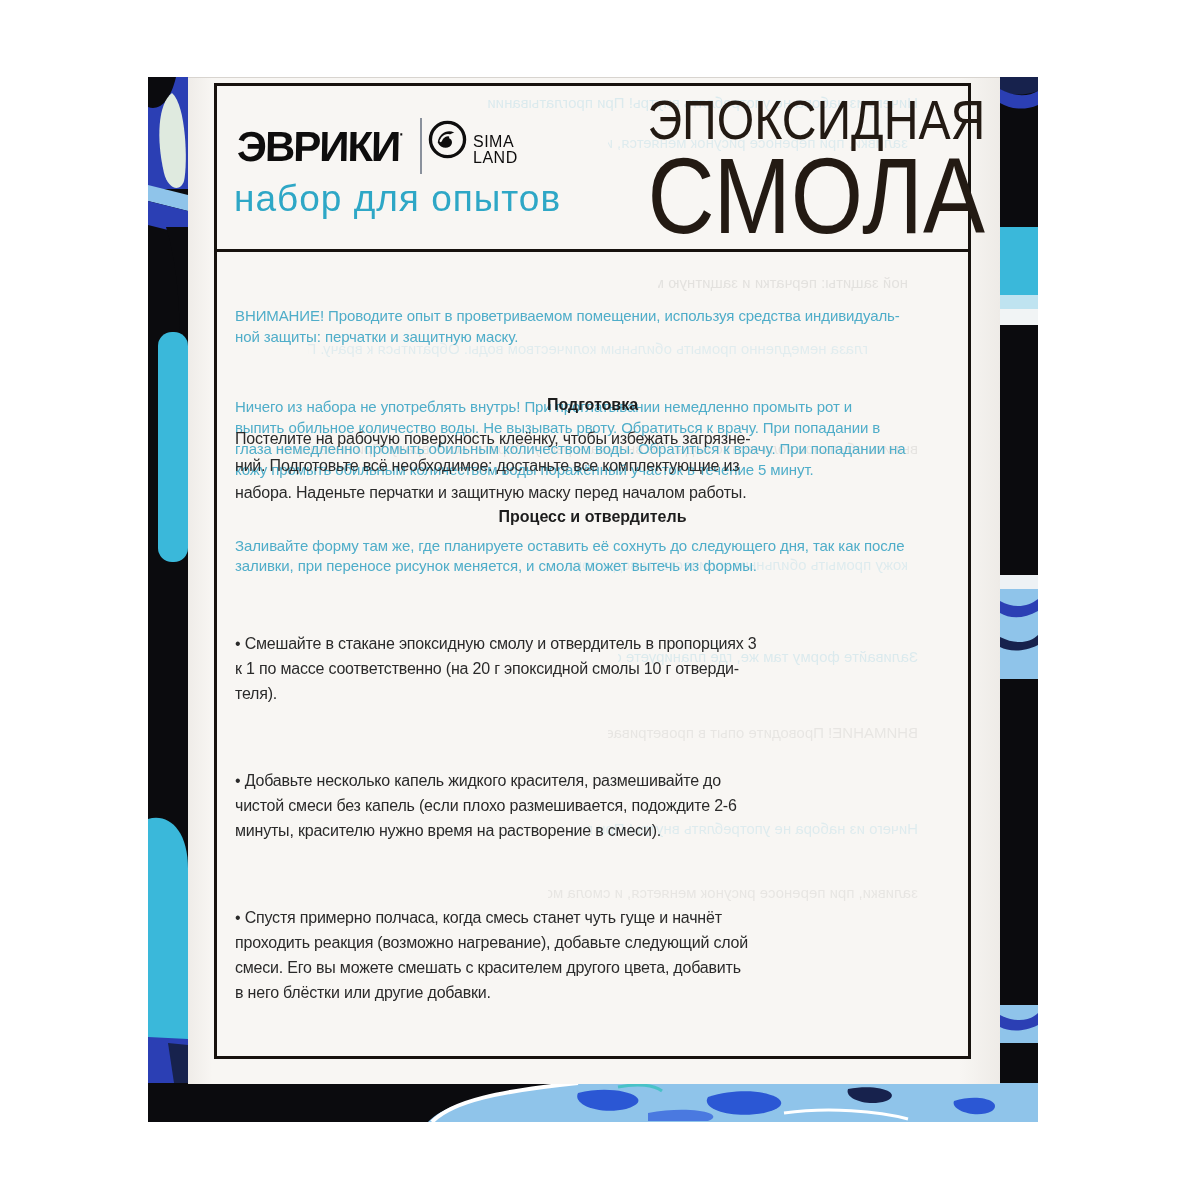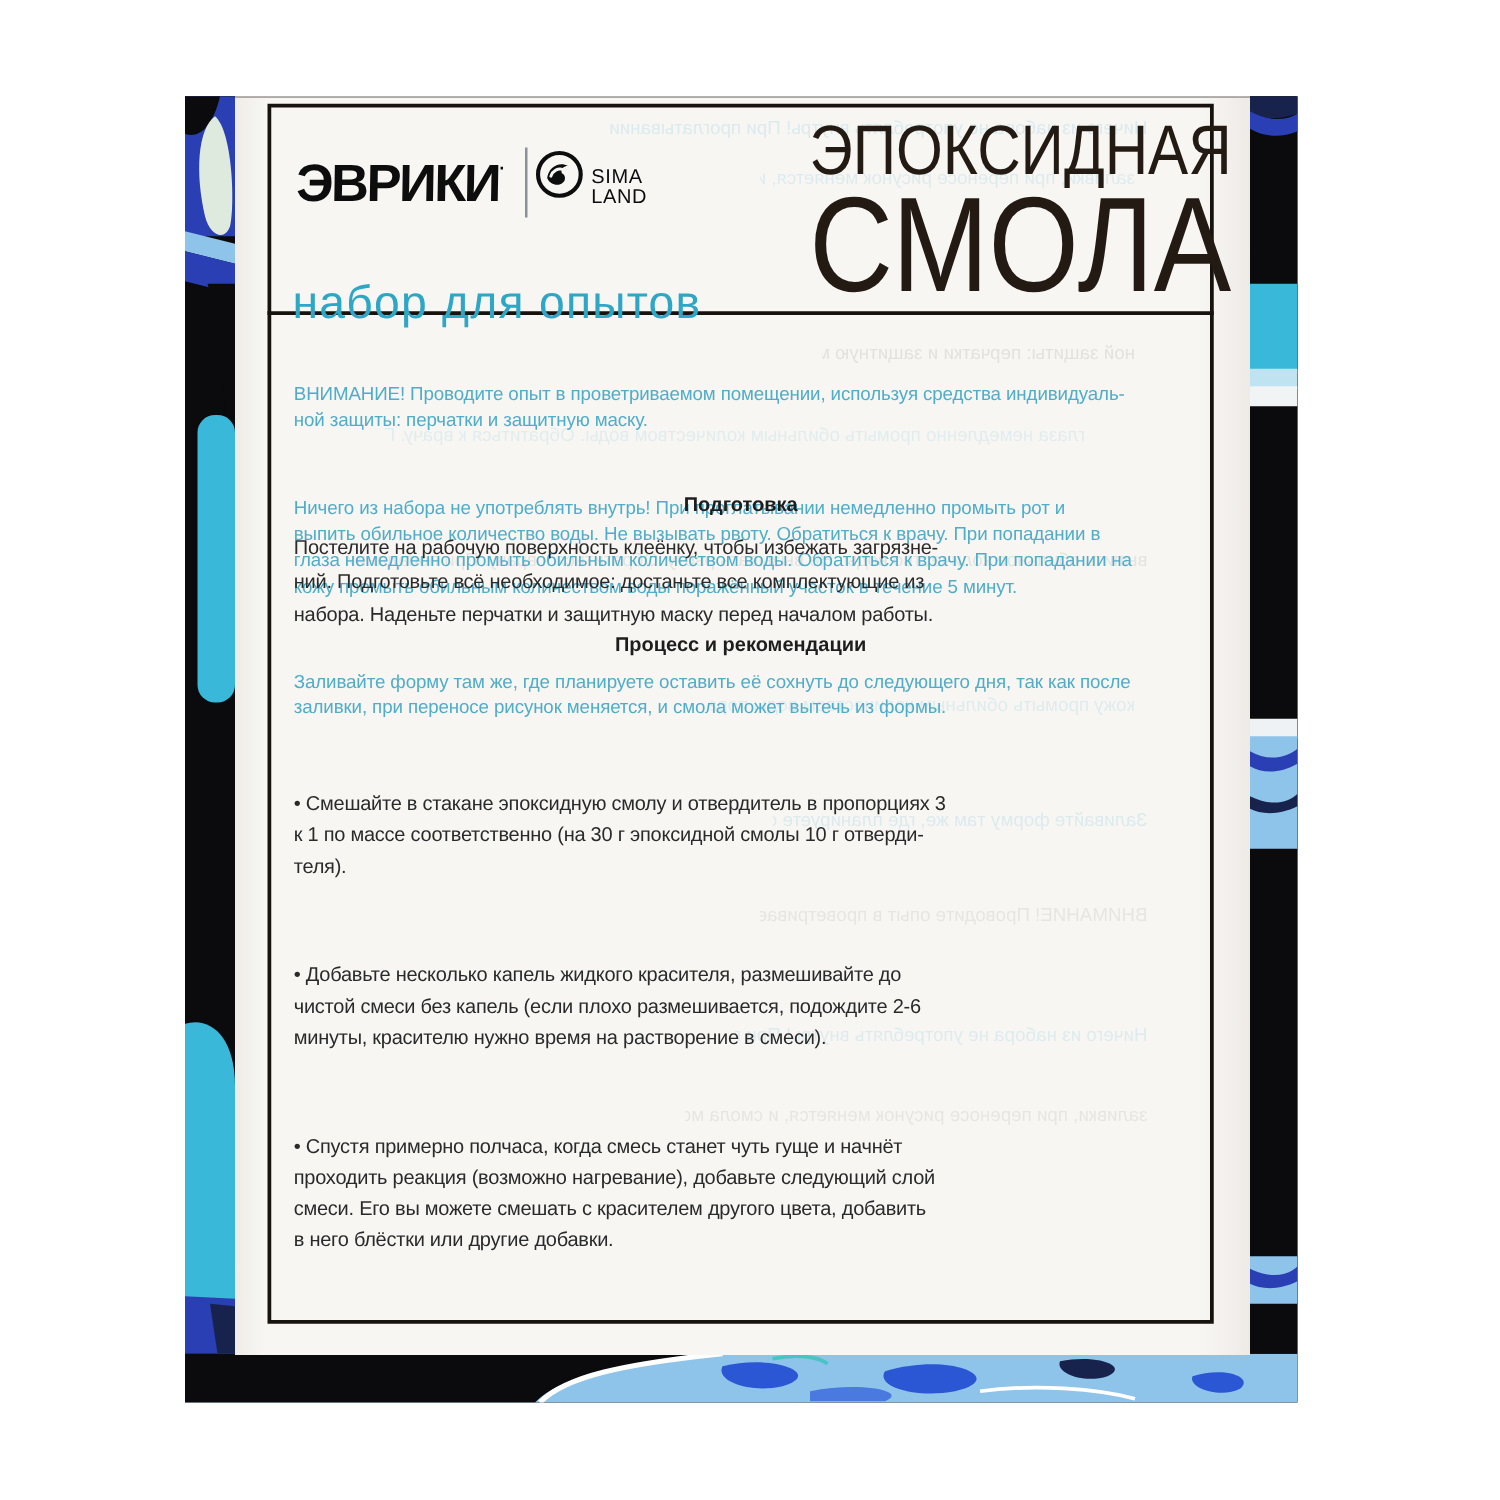--- a/index.html
+++ b/index.html
@@ -22,21 +22,21 @@
   .frame{position:absolute;left:26px;top:5px;width:751px;height:970px;border:3px solid var(--frame-ink);}
   .hdivider{position:absolute;left:26px;top:171px;width:757px;height:3px;background:var(--frame-ink);}
   
   .brand-left{position:absolute;left:49px;top:45px;font-size:42px;font-weight:bold;
               letter-spacing:-2px;color:#0e0d0d;transform:skewX(-1deg);}
   .brand-left .tm{font-size:14px;vertical-align:22px;letter-spacing:0;}
   .logo-sep{position:absolute;left:232px;top:40px;width:2px;height:56px;background:#8a919c;}
   .sima-icon{position:absolute;left:240px;top:42px;width:39px;height:39px;}
   .brand-right{position:absolute;left:285px;top:56px;font-size:16px;line-height:16px;
                font-weight:normal;letter-spacing:.5px;color:#0e0d0d;}
-  .subtitle{position:absolute;left:46px;top:100px;font-size:37px;letter-spacing:1px;color:var(--accent-teal);margin-top:43px;}
+  .subtitle{position:absolute;left:46px;top:100px;font-size:37px;letter-spacing:1px;color:var(--accent-teal);}
   .title{position:absolute;left:432px;top:14px;width:344px;text-align:right;
          font-family:Liberation Sans, sans-serif;color:var(--title-ink);}
   .title .t1{display:inline-block;font-size:56px;line-height:56px;transform:scaleX(.86);transform-origin:center;}
   .title .t2{display:inline-block;font-size:108px;line-height:96px;transform:scaleX(.86);transform-origin:center;}
   
   .teal-block{position:absolute;left:47px;width:736px;font-size:15px;line-height:21px;
               letter-spacing:-.1px;color:var(--warning-teal);white-space:pre;}
   .warning{top:185px;}
   .warning .p2{margin-top:7px;}
   .note{top:458px;line-height:20px;}
@@ -147,27 +147,27 @@
 выпить обильное количество воды. Не вызывать рвоту. Обратиться к врачу. При попадании в
 глаза немедленно промыть обильным количеством воды. Обратиться к врачу. При попадании на
 кожу промыть обильным количеством воды поражённый участок в течение 5 минут.</div>
     </div>
 
     <div class="heading prep-h">Подготовка</div>
     <div class="black-block prep-p">Постелите на рабочую поверхность клеёнку, чтобы избежать загрязне-
 ний. Подготовьте всё необходимое: достаньте все комплектующие из
 набора. Наденьте перчатки и защитную маску перед началом работы.</div>
 
-    <div class="heading proc-h">Процесс и рекомендации</div>
+    <div class="heading proc-h">Процесс и отвердитель</div>
     <div class="teal-block note">Заливайте форму там же, где планируете оставить её сохнуть до следующего дня, так как после
 заливки, при переносе рисунок меняется, и смола может вытечь из формы.</div>
 
     <div class="black-block bullets">
       <p>• Смешайте в стакане эпоксидную смолу и отвердитель в пропорциях 3
-к 1 по массе соответственно (на 30 г эпоксидной смолы 10 г отверди-
+к 1 по массе соответственно (на 20 г эпоксидной смолы 10 г отверди-
 теля).</p>
       <p>• Добавьте несколько капель жидкого красителя, размешивайте до
 чистой смеси без капель (если плохо размешивается, подождите 2-6
 минуты, красителю нужно время на растворение в смеси).</p>
       <p>• Спустя примерно полчаса, когда смесь станет чуть гуще и начнёт
 проходить реакция (возможно нагревание), добавьте следующий слой
 смеси. Его вы можете смешать с красителем другого цвета, добавить
 в него блёстки или другие добавки.</p>
       
     </div>

